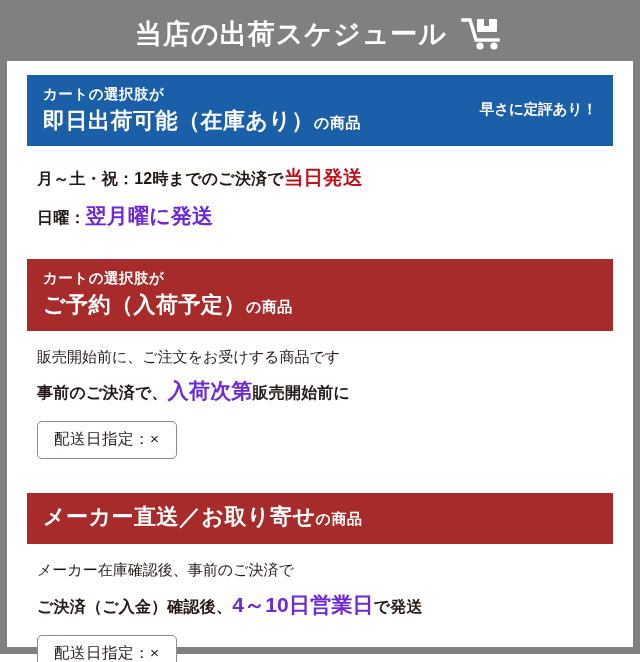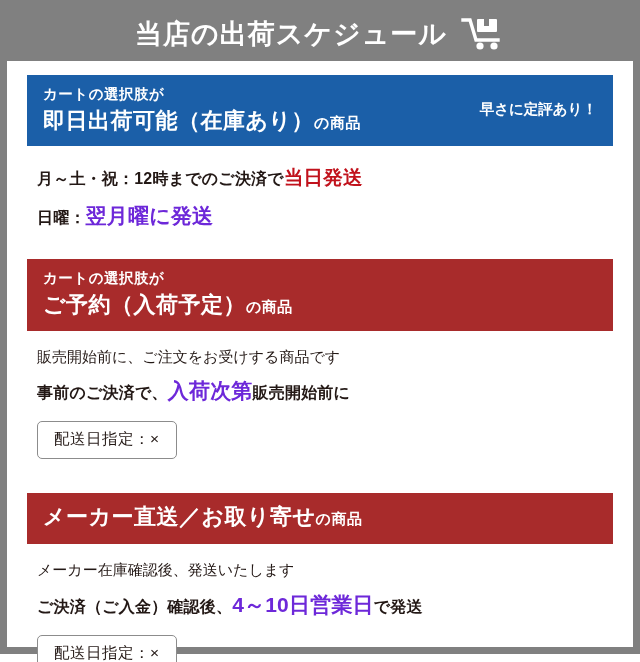--- a/index.html
+++ b/index.html
@@ -196,21 +196,21 @@
     </div>
 
     <div class="bar bar-red sec-gap-2">
       <div class="bar-single">
         <span>メーカー直送／お取り寄せ</span><span class="suffix">の商品</span>
       </div>
     </div>
 
     <div class="details">
       <div class="row-small">
-        <span>メーカー在庫確認後、発送いたします</span>
+        <span>メーカー在庫確認後、事前のご決済で</span>
       </div>
       <div class="row">
         <span class="strong">ご決済（ご入金）確認後、</span><span class="em-lg">4～10日営業日</span><span class="strong">で発送</span>
       </div>
       <div class="tag">配送日指定：×</div>
     </div>
 
   </div>
 </div>
 

